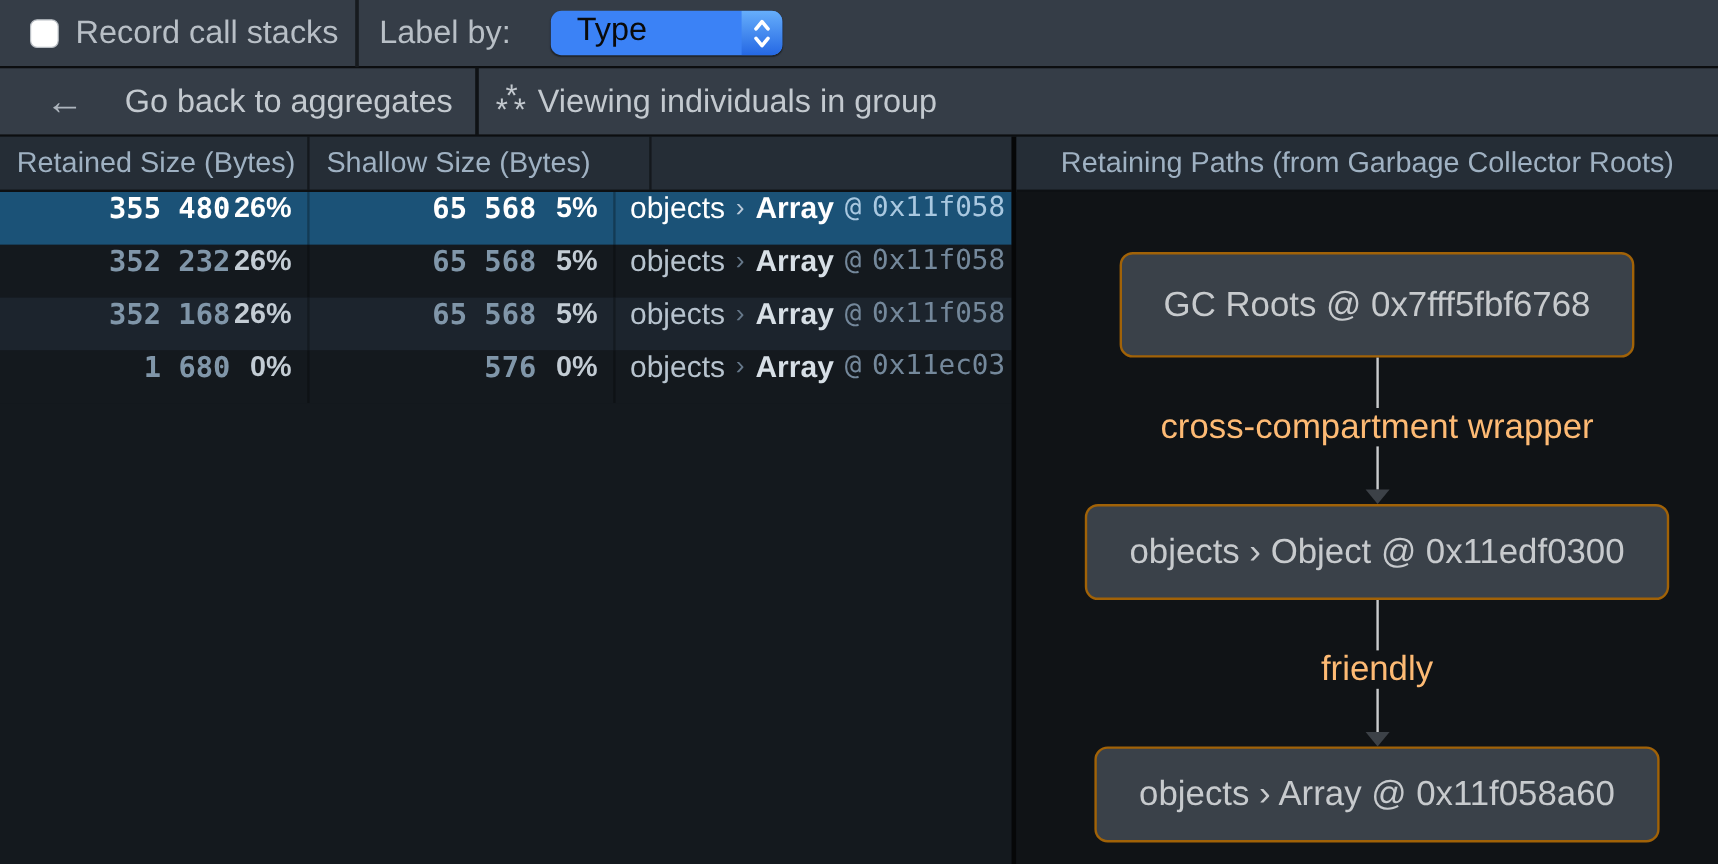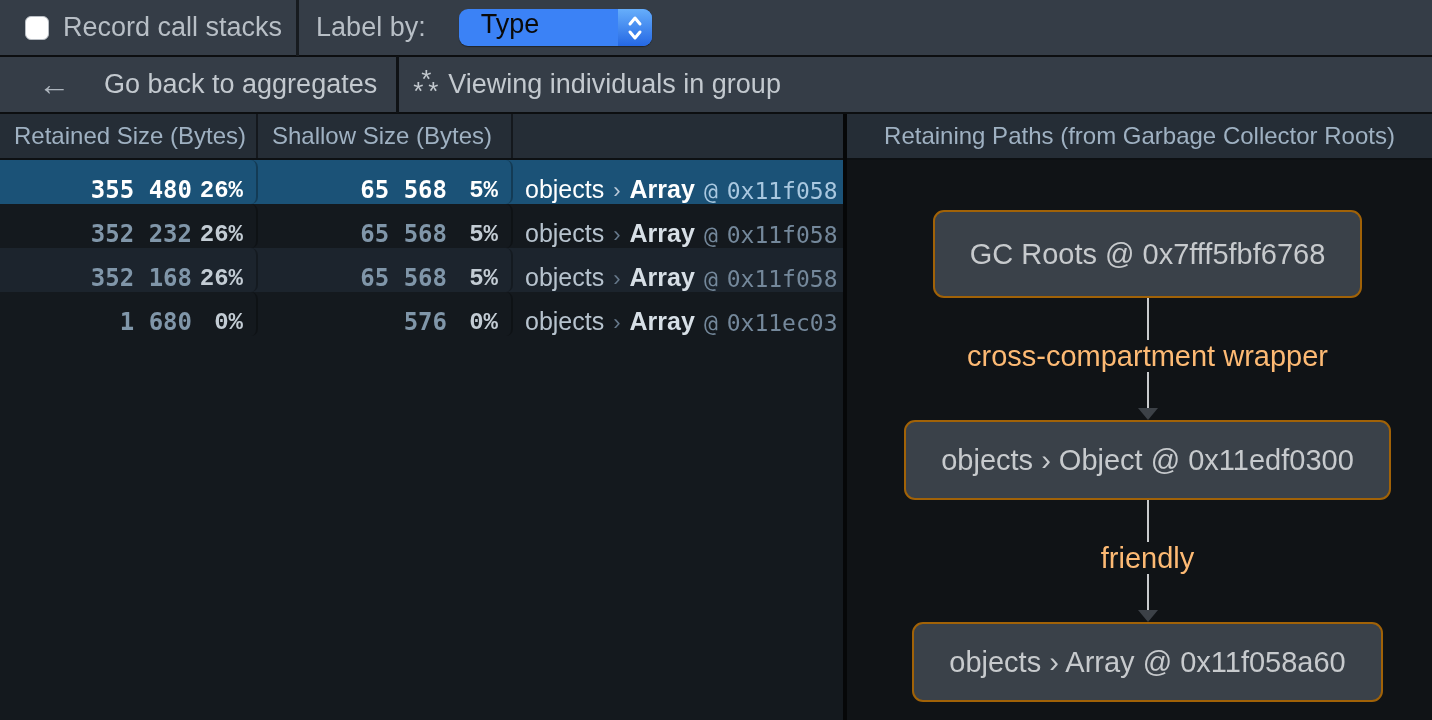--- a/index.html
+++ b/index.html
@@ -43,34 +43,34 @@
   .main { display:flex; height:608px; }
   .left-pane { width:843px; background:#14191e; display:flex; flex-direction:column; }
   .pane-divider { width:4px; background:#060708; }
   .right-pane { flex:1; background:#101316; display:flex; flex-direction:column; }
 
   
   .thead { height:46px; background:#252d36; border-bottom:2px solid #0d1013;
            display:flex; color:#9fb1c2; font-size:24px; }
   .th { display:flex; align-items:center; padding-left:14px; }
   .th-re { width:258px; border-right:2px solid rgba(0,0,0,.45); }
-  .th-sh { width:255px; border-right:2px solid rgba(0,0,0,.45); }
+  .th-sh { width:285px; border-right:2px solid rgba(0,0,0,.45); }
   .th-node { flex:1; }
 
   .row { height:44px; display:flex; align-items:stretch; }
   .row:nth-child(odd)  { background:#14191e; }
   .row:nth-child(even) { background:#1c242d; }
   .row.selected { background:#1b5277; }
-  .cell { display:flex; align-items:flex-end;border-radius:7px; }
+  .cell { display:flex; align-items:flex-start; }
   .c-re { width:258px; border-right:2px solid rgba(0,0,0,.28); justify-content:flex-end; }
   .c-sh { width:255px; border-right:2px solid rgba(0,0,0,.28); justify-content:flex-end; }
   .c-node { flex:1; padding-left:12px; overflow:hidden; white-space:nowrap; gap:9px; }
   .num { font-family:"DejaVu Sans Mono", monospace; font-size:24px; font-weight:bold;
          color:#8096a9; }
-  .pct { font-family:Liberation Mono, monospace; font-size:24px; font-weight:bold;
+  .pct { font-family:Liberation Sans, sans-serif; font-size:24px; font-weight:bold;
          color:#c3ccd4; width:64px; text-align:right; padding-right:13px; flex:none; }
   .node-prefix { color:#b7c3ce; font-size:25px; }
   .node-sep { color:#66788a; font-size:22px; }
   .node-type { color:#d7dfe6; font-size:25px; font-weight:bold; }
   .node-addr { font-family:"DejaVu Sans Mono", monospace; font-size:23px; color:#74889b; }
   .row.selected .num, .row.selected .pct,
   .row.selected .node-prefix, .row.selected .node-type { color:#ffffff; }
   .row.selected .node-sep { color:#b9c9d9; }
   .row.selected .node-addr { color:#a9c8e0; }
   .table-filler { flex:1; background:#14191e; }

